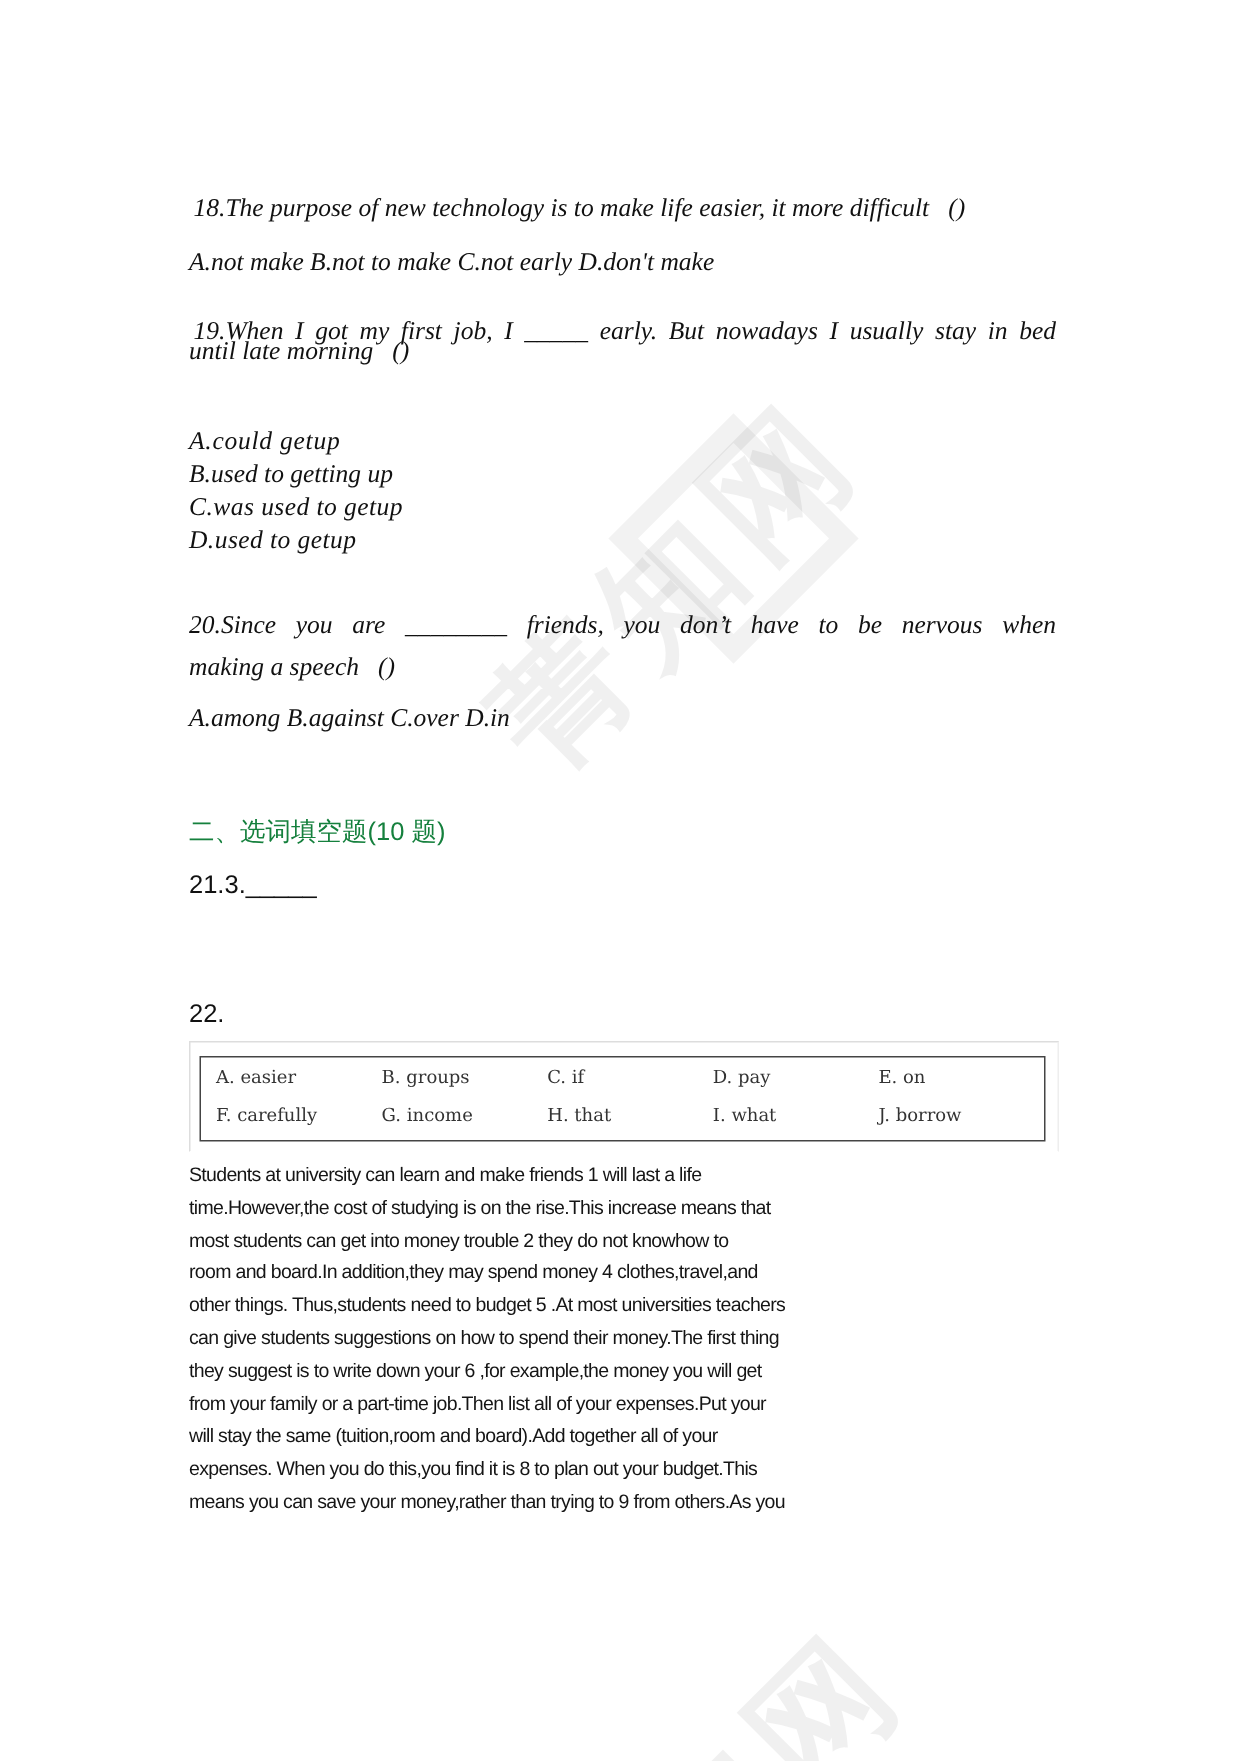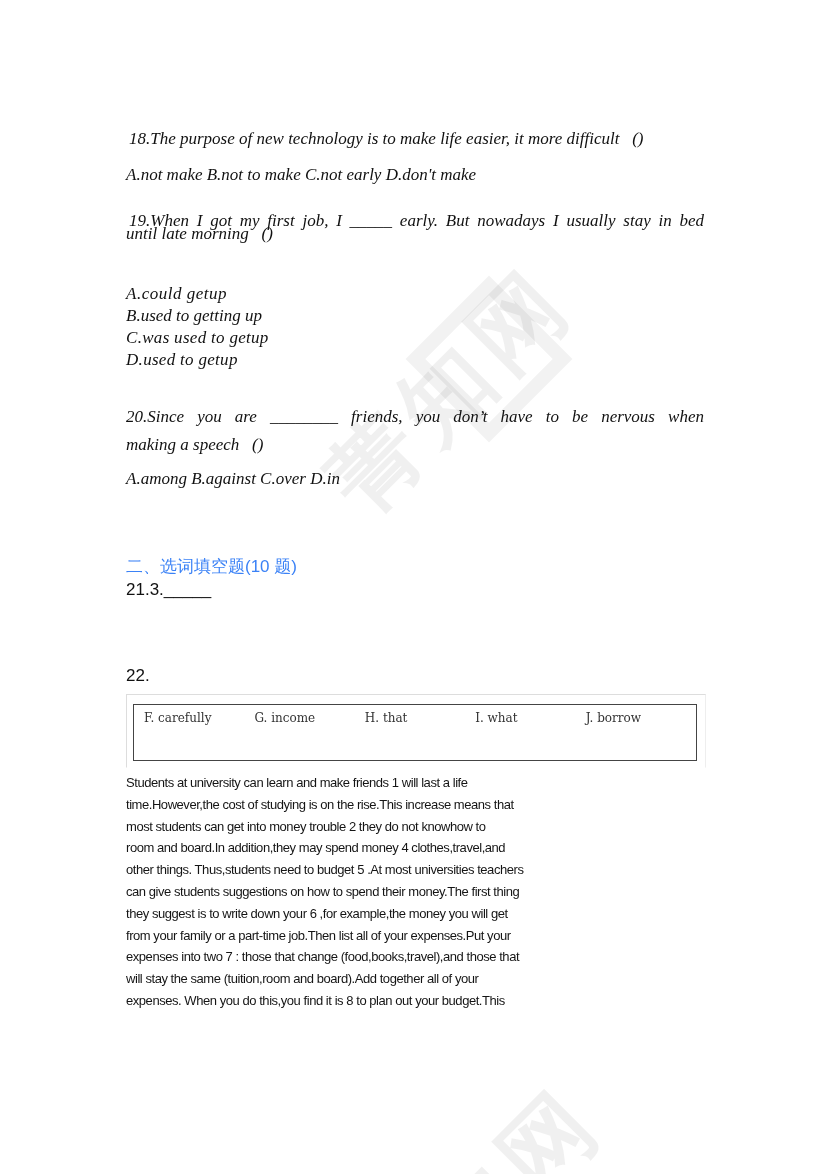--- a/index.html
+++ b/index.html
@@ -51,44 +51,51 @@
   <div style="letter-spacing:0.5px;">A.could getup</div>
   <div>B.used to getting up</div>
   <div style="letter-spacing:0.3px;">C.was used to getup</div>
   <div style="letter-spacing:0.3px;">D.used to getup</div>
 </div>
 
 <div class="abs serif q-line just" style="left:126px; top:407px;">20.Since you are ________ friends, you don’t have to be nervous when</div>
 <div class="abs serif q-line" style="left:126px; top:435px;">making a speech &nbsp;&nbsp;()</div>
 <div class="abs serif q-line" style="left:126px; top:469px;">A.among B.against C.over D.in</div>
 
-<div class="abs sans q-line" style="left:126px; top:543px; color:#3b82f6;margin-top:12px;">二、选词填空题(10 题)</div>
+<div class="abs sans q-line" style="left:126px; top:543px; color:#15803d;">二、选词填空题(10 题)</div>
 
 <div class="abs sans q-line" style="left:126px; top:580px;">
   <span>21.3.</span><span>_____</span>
 </div>
 
 <div class="abs sans q-line" style="left:126px; top:666px;">22.</div>
 
 <div class="word-box-outer"></div>
 <div class="word-box">
+  <div class="word-row">
+    <span class="word-cell">A.  easier</span>
+    <span class="word-cell">B.  groups</span>
+    <span class="word-cell">C.  if</span>
+    <span class="word-cell">D.  pay</span>
+    <span class="word-cell">E.  on</span>
+  </div>
   <div class="word-row">
     <span class="word-cell">F.  carefully</span>
     <span class="word-cell">G.  income</span>
     <span class="word-cell">H.  that</span>
     <span class="word-cell">I.  what</span>
     <span class="word-cell">J.  borrow</span>
   </div>
 </div>
 
 <div class="abs sans passage">
   <span>Students at university can learn and make friends  1 will last a life</span>
   <span>time.However,the cost of studying is on the rise.This increase means that</span>
   <span>most students can get into money trouble 2 they do not knowhow to</span>
   <span>room and board.In addition,they may spend money 4 clothes,travel,and</span>
   <span>other things. Thus,students need to budget 5 .At most universities teachers</span>
   <span>can give students suggestions on how to spend their money.The first thing</span>
   <span>they suggest is to write down your 6 ,for example,the money you will get</span>
   <span>from your family or a part-time job.Then list all of your expenses.Put your</span>
-  <span>expenses into two 7 : those that change (food,books,travel),and those that</span>
   <span>will stay the same (tuition,room and board).Add together all of your</span>
   <span>expenses. When you do this,you find it is 8 to plan out your budget.This</span>
+  <span>means you can save your money,rather than trying to 9 from others.As you</span>
 </div>
 
 </body></html>

